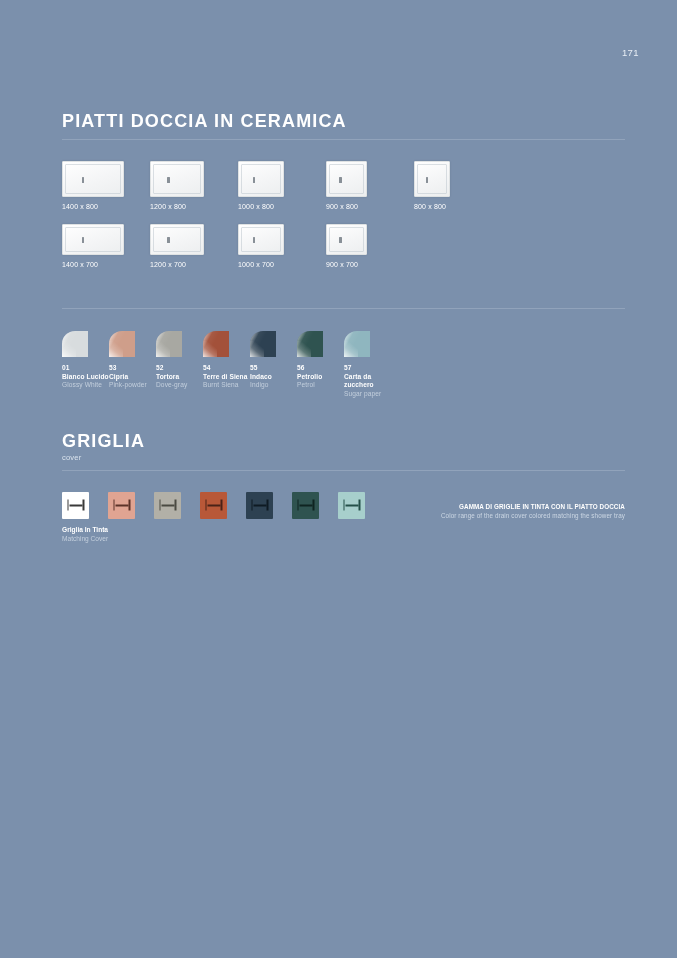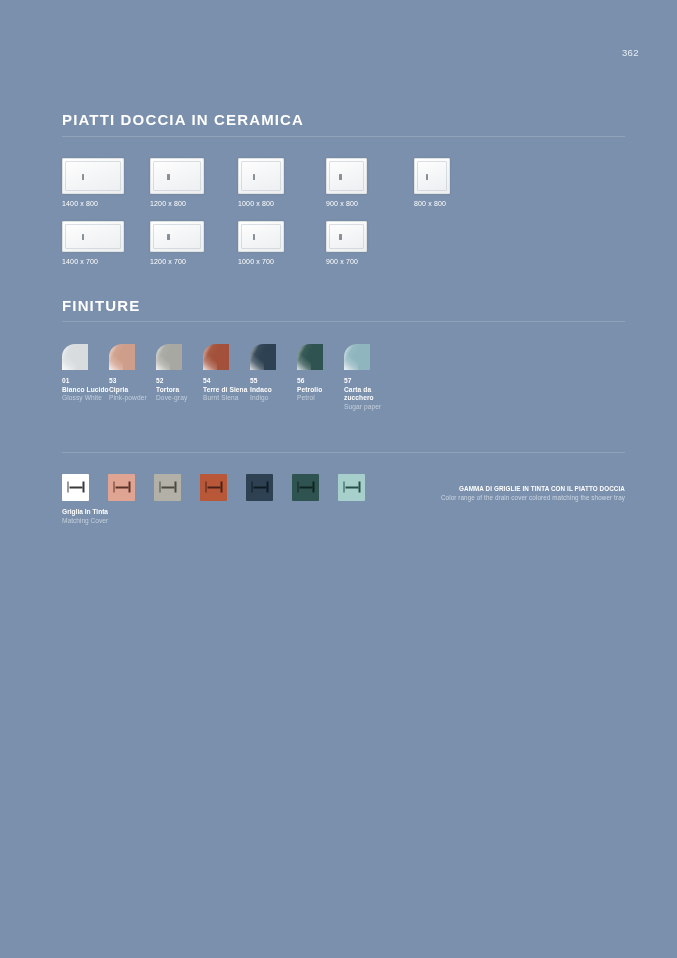--- a/index.html
+++ b/index.html
@@ -30,21 +30,21 @@
   .content {
     position: absolute;
     left: 62px;
     top: 112px;
     width: 563px;
   }
 
   
   .section { margin-bottom: 0; }
   .sec-title {
-    font-size: 15px;
+    font-size: 18px;
     font-weight: bold;
     letter-spacing: 1.15px;
     color: #ffffff;
     line-height: 1.1;
   }
   .sec-sub {
     font-size: 7.6px;
     letter-spacing: 0.15px;
     color: #dbe4ee;
     margin-top: 3px;
@@ -232,21 +232,21 @@
     color: #ccd7e4;
     letter-spacing: 0.1px;
     line-height: 1.5;
   }
 
   .gap-lg { height: 33px; }
 </style>
 </head>
 <body>
 
-<div class="page-number">362</div>
+<div class="page-number">171</div>
 
 <div class="content">
 
   <div class="section">
     <div class="sec-title">PIATTI DOCCIA IN CERAMICA</div>
     <div class="sec-rule"></div>
 
     <div class="tray-row first" id="tray-row-0">
         <div class="tray-cell">
           <div class="tray-img" style="width: 62px; height: 36px;">
@@ -312,21 +312,20 @@
             <div class="drain" style="width: 2.4px; height: 6px; left: 12.3px; top: 12.5px;"></div>
           </div>
           <div class="tray-label">900 x 700</div>
         </div>
       </div>
   </div>
 
   <div class="gap-lg"></div>
 
   <div class="section">
-    <div class="sec-title">FINITURE</div>
     <div class="sec-rule"></div>
 
     <div class="finish-row" id="finish-row">
         <div class="finish-cell">
           <div class="swatch" style="background: rgb(216, 220, 222);">
             <div class="gloss"></div>
             <div class="gloss2"></div>
           </div>
           <div class="finish-code">01</div>
           <div class="finish-it">Bianco Lucido</div>
@@ -385,20 +384,22 @@
           <div class="finish-code">57</div>
           <div class="finish-it">Carta da zucchero</div>
           <div class="finish-en">Sugar paper</div>
         </div>
       </div>
   </div>
 
   <div class="gap-lg"></div>
 
   <div class="section">
+    <div class="sec-title">GRIGLIA</div>
+    <div class="sec-sub">cover</div>
     <div class="sec-rule"></div>
 
     <div class="grate-area">
       <div>
         <div class="grate-row" id="grate-row">
             <div class="grate-cell">
               <div class="grate-tile" style="background: rgb(255, 255, 255);">
                 <div class="grate-glyph" style="color: rgb(58, 58, 58);">
                   <div class="bar-h"></div>
                   <div class="cap l"></div>

